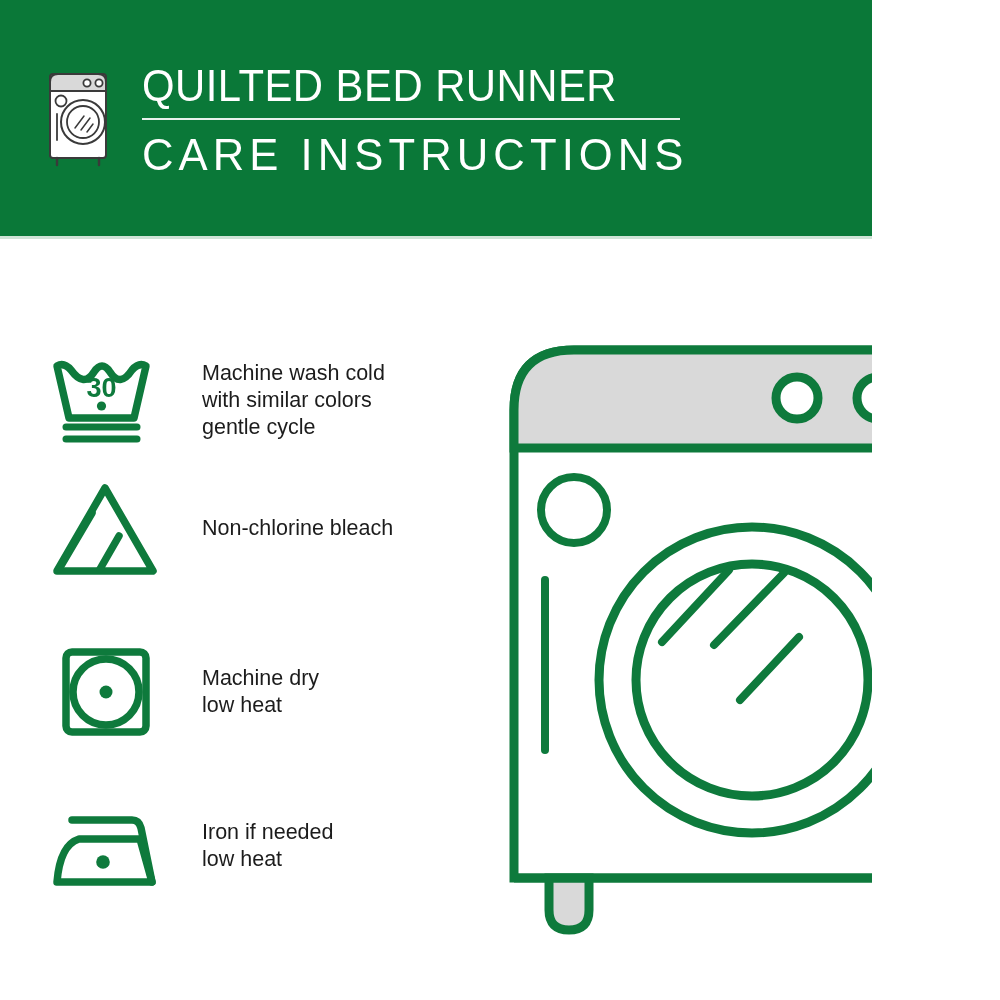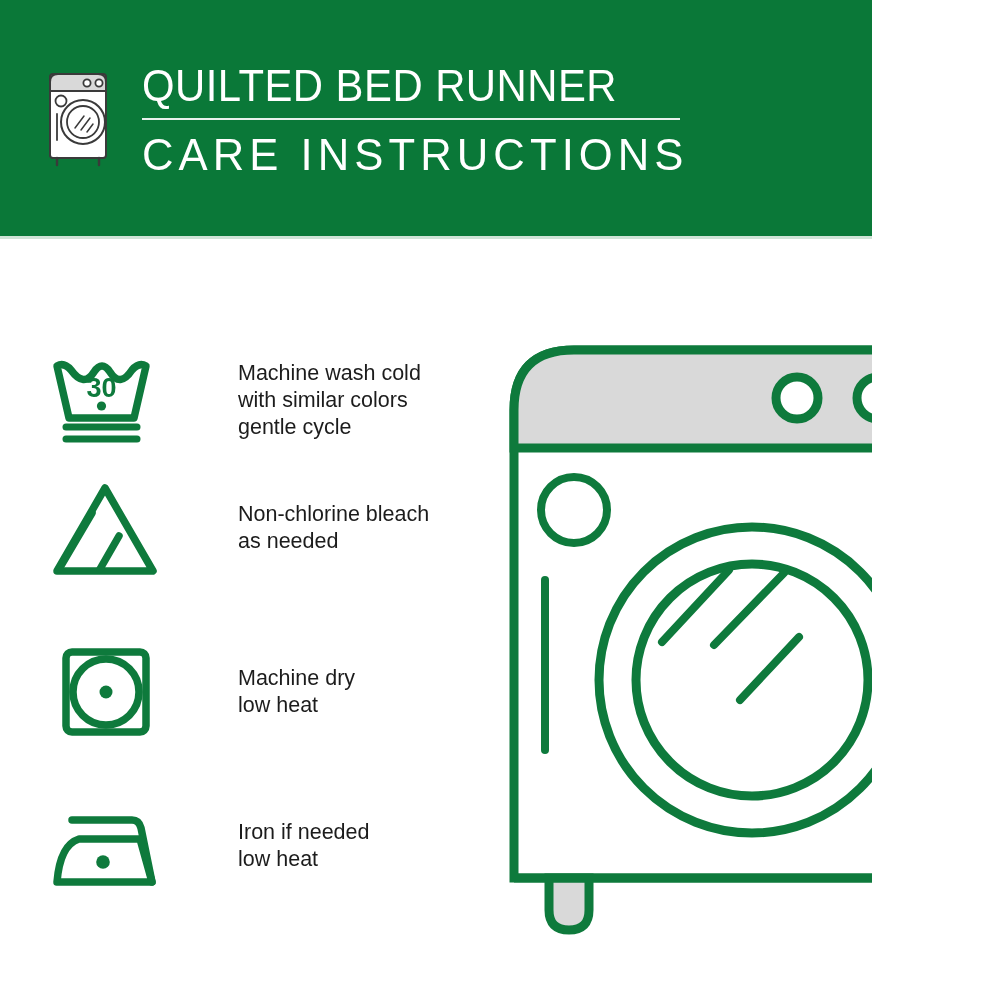--- a/index.html
+++ b/index.html
@@ -92,21 +92,20 @@
     top: 236px;
     width: 470px;
   }
   .care-row {
     position: absolute;
     left: 46px;
     display: flex;
     flex-direction: row;
     align-items: center;
     width: 420px;
-    gap: 36px;
   }
   .care-row-0 { top: 112px; }
   .care-row-1 { top: 240px; }
   .care-row-2 { top: 404px; }
   .care-row-3 { top: 558px; }
 
   .care-symbol {
     width: 118px;
     height: 104px;
     flex: 0 0 auto;
@@ -210,21 +209,20 @@
         <svg viewBox="0 0 118 104" width="118" height="104" xmlns="http://www.w3.org/2000/svg">
           <g fill="none" stroke="#0e7a3c" stroke-width="7.5" stroke-linejoin="round" stroke-linecap="round">
             <path d="M59 12 L107 95 L11 95 Z"></path>
             <line x1="46" y1="37" x2="13" y2="93"></line>
             <line x1="73" y1="60" x2="54" y2="93"></line>
           </g>
         </svg>
       </div>
       <div class="care-text">
         <div>Non-chlorine bleach</div>
-        <div>as needed</div>
       </div>
     </div>
 
     <div class="care-row care-row-2">
       <div class="care-symbol">
         <svg viewBox="0 0 118 104" width="118" height="104" xmlns="http://www.w3.org/2000/svg">
           <g fill="none" stroke="#0e7a3c" stroke-width="7.5" stroke-linejoin="round">
             <rect x="20" y="12" width="80" height="80" rx="6" ry="6"></rect>
             <circle cx="60" cy="52" r="33"></circle>
           </g>

